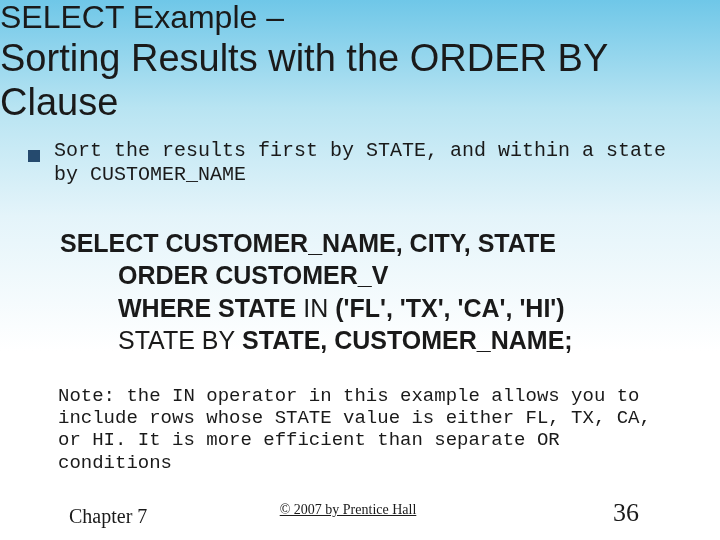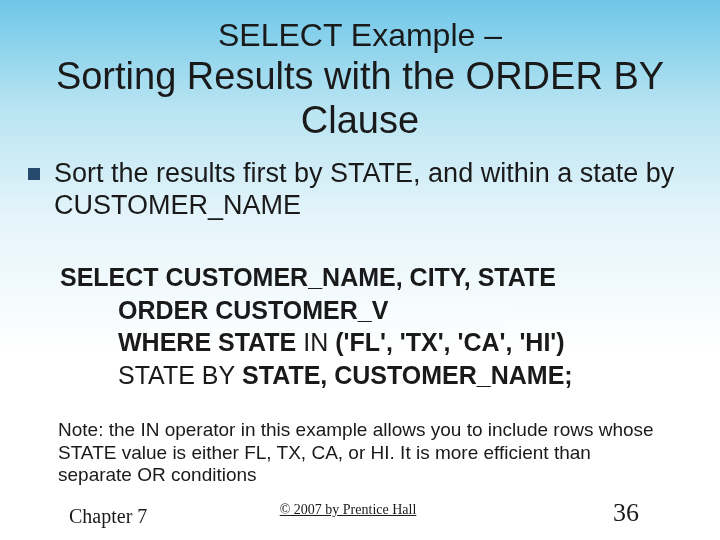--- a/index.html
+++ b/index.html
@@ -9,22 +9,22 @@
     background: linear-gradient(to bottom, #6fc7e8 0%, #b8e4f2 20%, #e4f4fa 40%, #ffffff 65%, #ffffff 100%);
     position: relative;
   }
   .slide {
     width: 720px;
     height: 540px;
     padding: 0;
     position: relative;
   }
   .title-block {
-    text-align: center;
-    padding-top: 18px;
+    text-align: left;
+    padding-top: 0;
   }
   .title-line1 {
     font-size: 32px;
     font-weight: normal;
     color: #1a1a1a;
     line-height: 1.1;
   }
   .title-line2 {
     font-size: 38px;
     font-weight: normal;
@@ -43,42 +43,43 @@
   }
   .bullet-mark {
     width: 12px;
     height: 12px;
     background: #254a6e;
     margin-top: 11px;
     margin-right: 14px;
     flex-shrink: 0;
   }
   .bullet-text {
-    font-size: 27px;
+    font-size: 20px;
     color: #1a1a1a;
     line-height: 1.2;
+    font-family: Liberation Mono, monospace;
   }
   .sql-block {
     margin-top: 40px;
     padding-left: 60px;
     font-family: "Tahoma", "Verdana", sans-serif;
     font-size: 25px;
     color: #1a1a1a;
     line-height: 1.3;
     font-weight: bold;
   }
   .sql-indent {
     padding-left: 58px;
   }
   .kw { font-weight: normal; }
   .note-block {
     margin-top: 28px;
     padding-left: 58px;
     padding-right: 50px;
-    font-family: Liberation Sans, sans-serif;
+    font-family: Liberation Mono, monospace;
     font-size: 19px;
     color: #1a1a1a;
     line-height: 1.18;
   }
   .footer {
     position: absolute;
     bottom: 12px;
     left: 0;
     width: 638px;
     display: flex;

